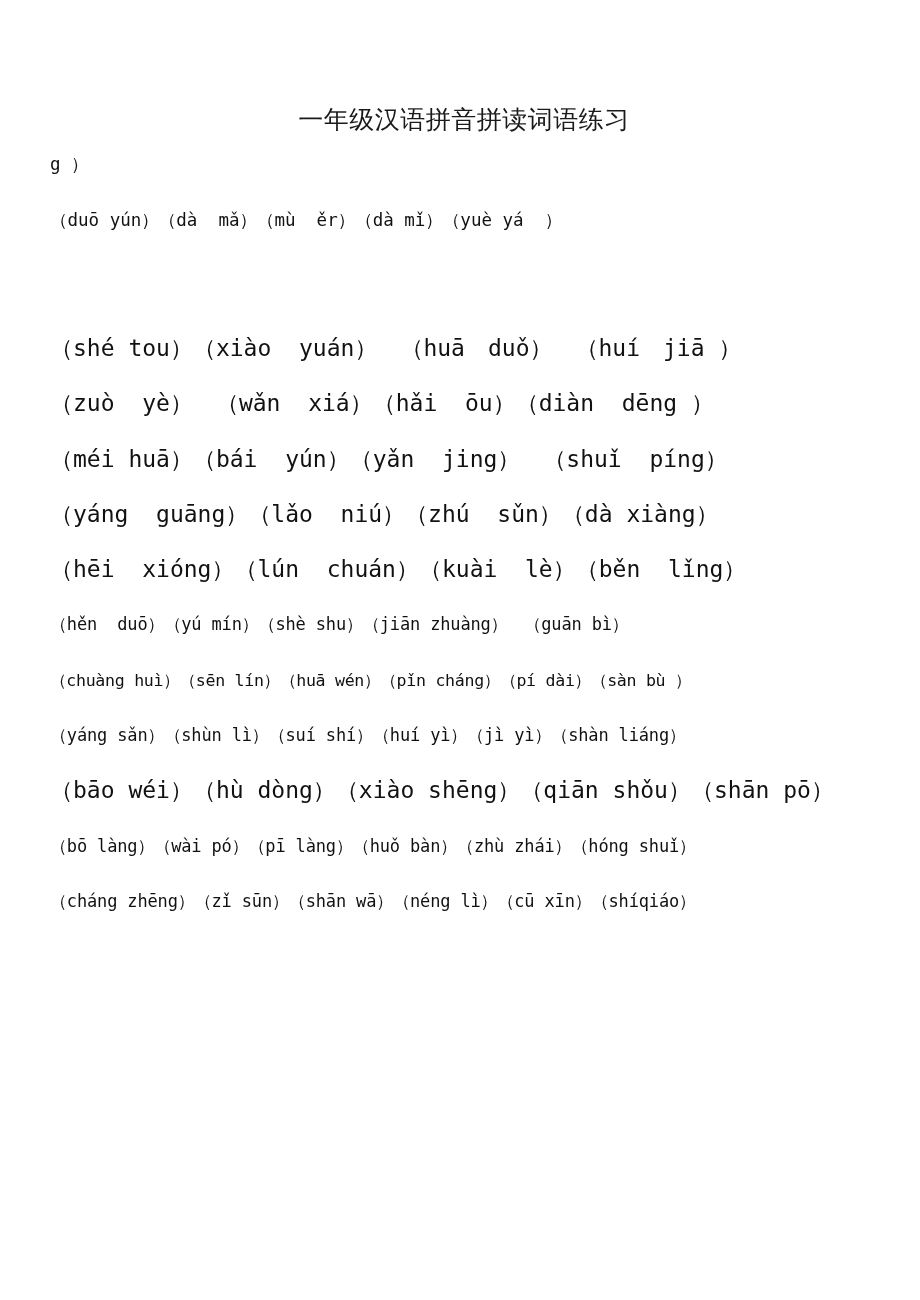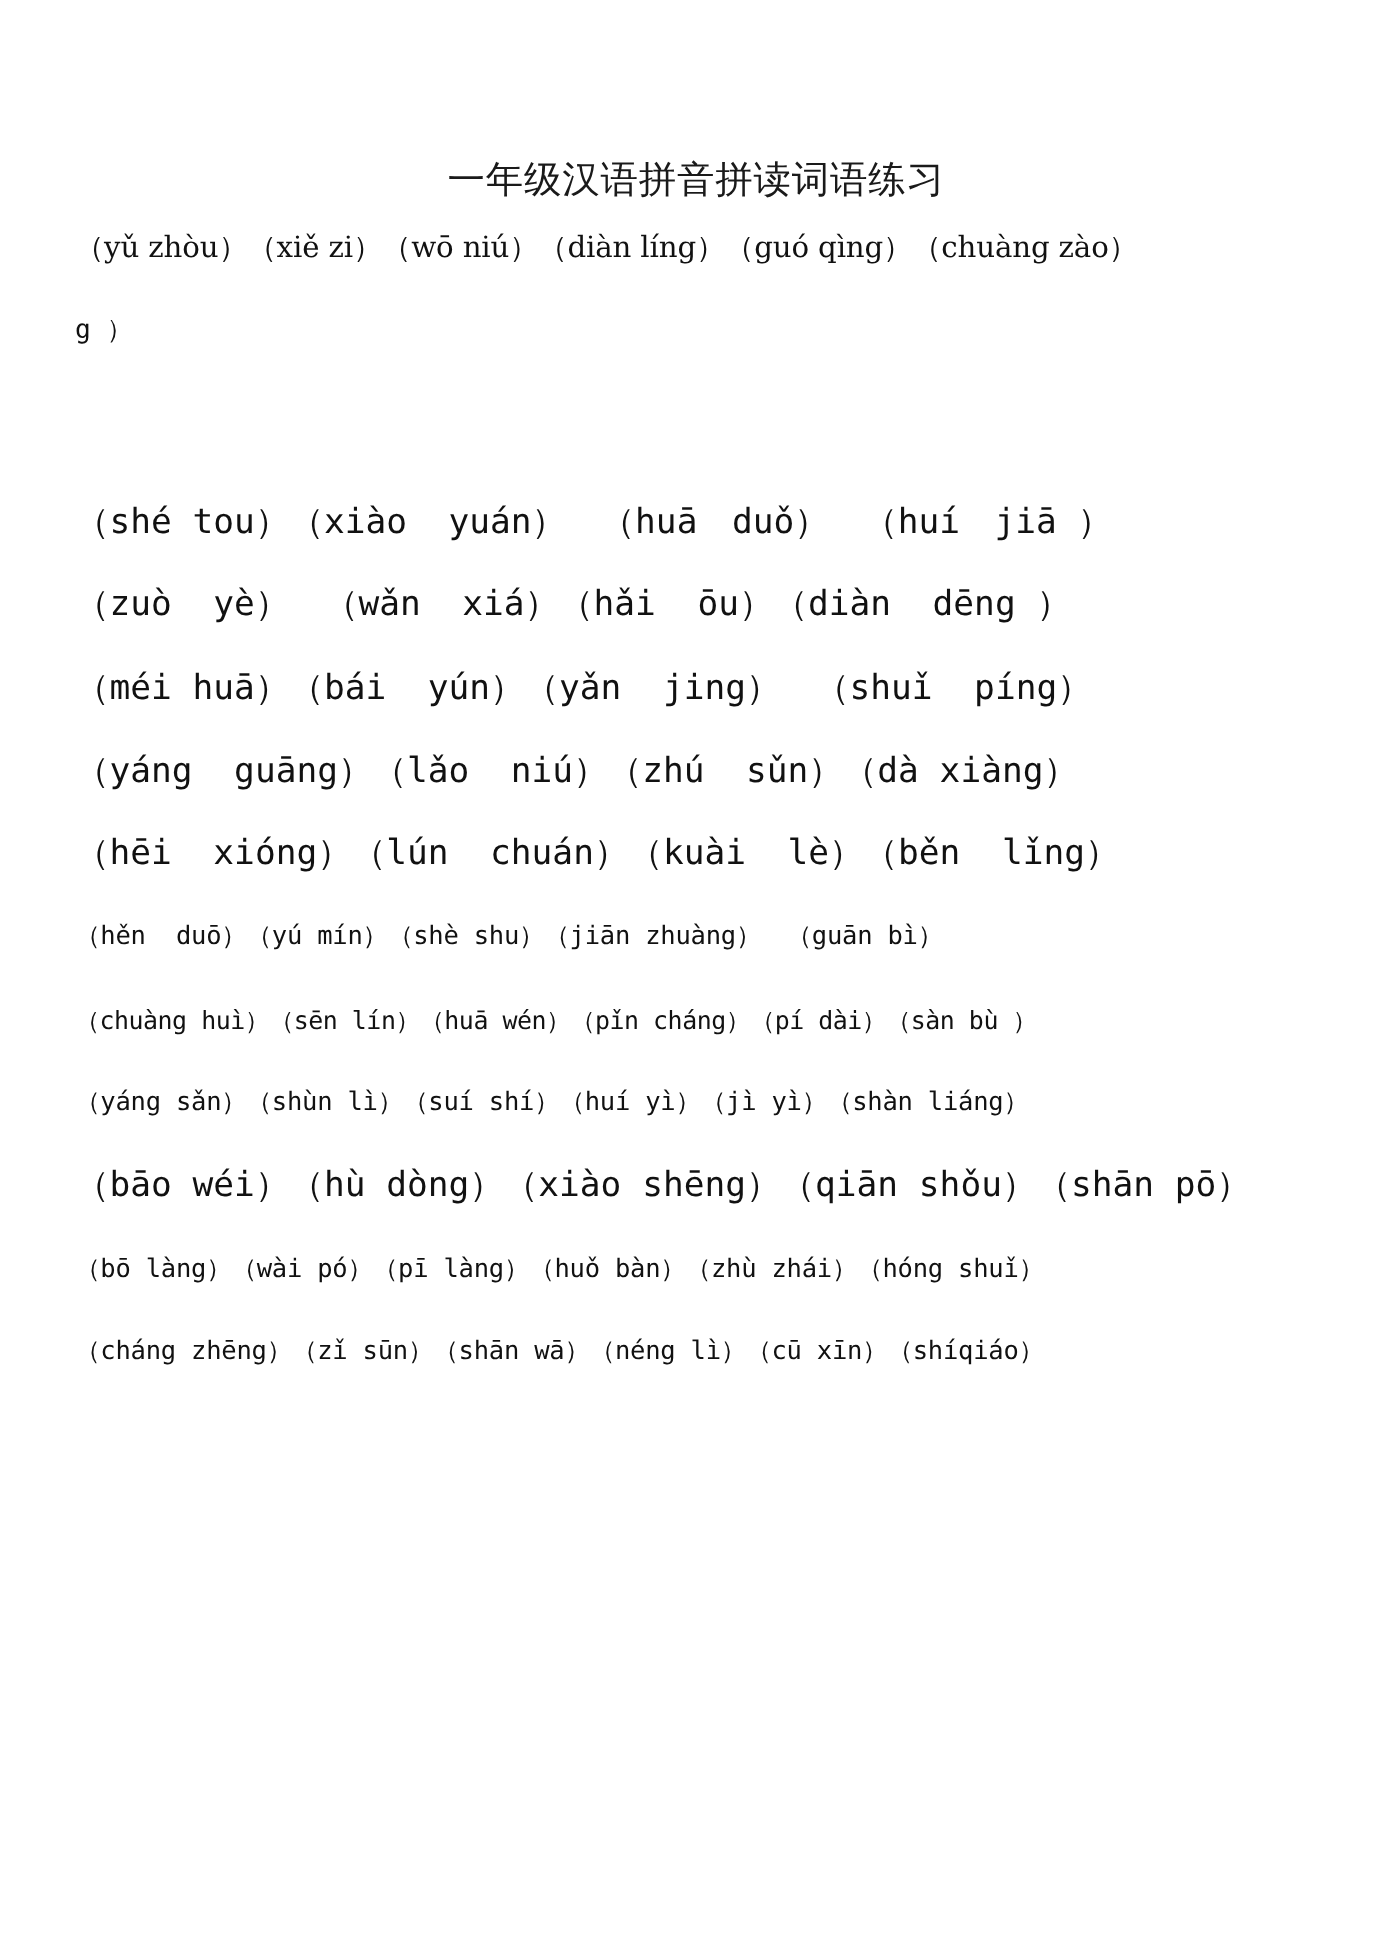--- a/index.html
+++ b/index.html
@@ -81,22 +81,22 @@
   }
 </style>
 </head>
 <body>
 
 <div class="page">
 
   <h1 class="doc-title">一年级汉语拼音拼读词语练习</h1>
 
   <div class="body-block group-a">
-    <div class="line l1">（yǔ zhòu）（xiě zi）（wō niú）（diàn líng）（guó qìng）（chuàng zào）</div>
     <div class="line l3">g ）</div>
+    <div class="line l4">（duō yún）（dà  mǎ）（mù  ěr）（dà mǐ）（yuè yá  ）</div>
   </div>
 
   <div class="gap-block"></div>
 
   <div class="body-block group-b">
     <div class="line">（shé tou）（xiào  yuán）　（huā　duǒ）　（huí　jiā ）</div>
     <div class="line">（zuò  yè）　（wǎn  xiá）（hǎi  ōu）（diàn  dēng ）</div>
     <div class="line">（méi huā）（bái  yún）（yǎn  jing）　（shuǐ  píng）</div>
     <div class="line">（yáng  guāng）（lǎo  niú）（zhú  sǔn）（dà xiàng）</div>
     <div class="line">（hēi  xióng）（lún  chuán）（kuài  lè）（běn  lǐng）</div>

